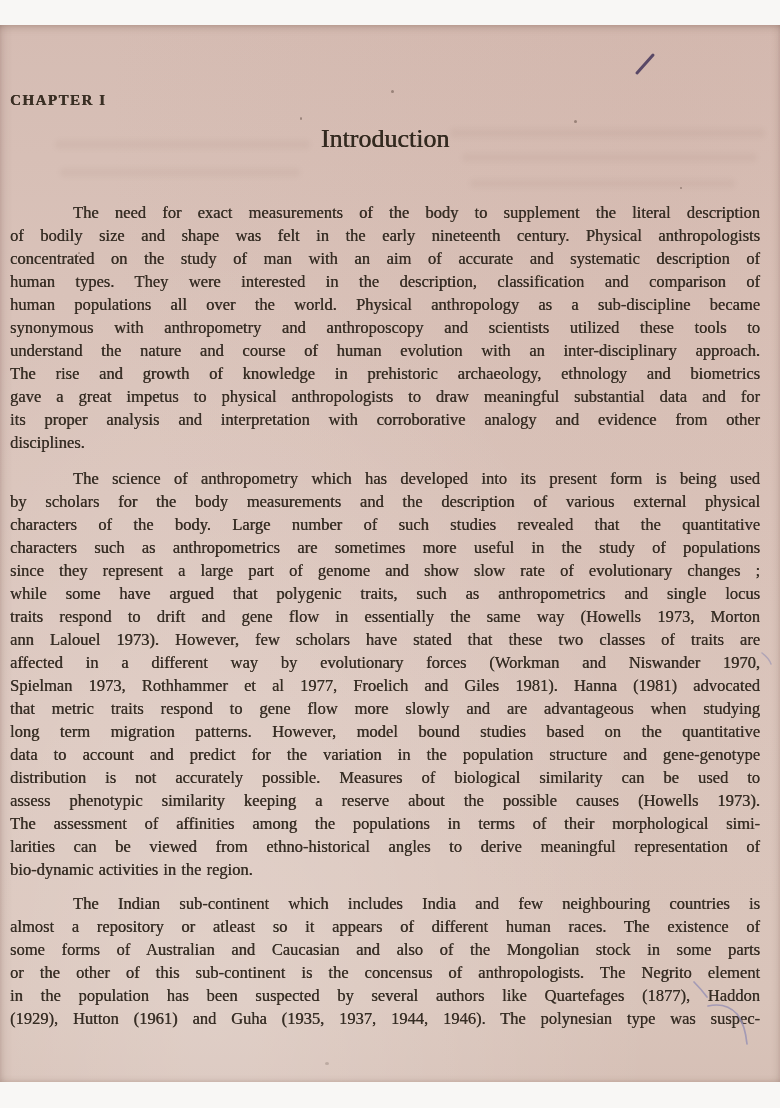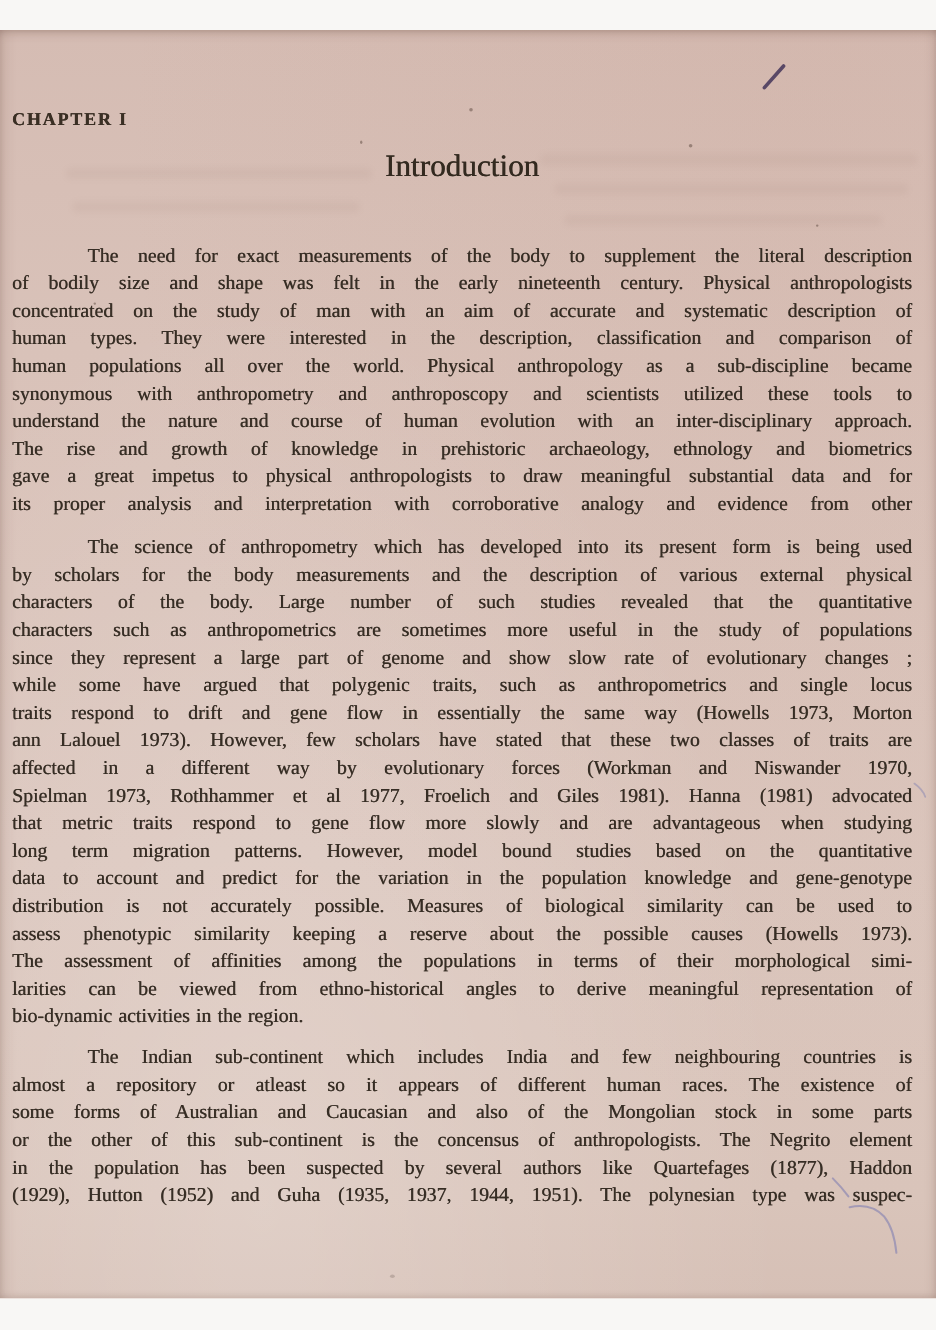--- a/index.html
+++ b/index.html
@@ -89,50 +89,51 @@
     <div class="ln fi">The need for exact measurements of the body to supplement the literal description</div>
     <div class="ln">of bodily size and shape was felt in the early nineteenth century. Physical anthropologists</div>
     <div class="ln">concentrated on the study of man with an aim of accurate and systematic description of</div>
     <div class="ln">human types. They were interested in the description, classification and comparison of</div>
     <div class="ln">human populations all over the world. Physical anthropology as a sub-discipline became</div>
     <div class="ln">synonymous with anthropometry and anthroposcopy and scientists utilized these tools to</div>
     <div class="ln">understand the nature and course of human evolution with an inter-disciplinary approach.</div>
     <div class="ln">The rise and growth of knowledge in prehistoric archaeology, ethnology and biometrics</div>
     <div class="ln">gave a great impetus to physical anthropologists to draw meaningful substantial data and for</div>
     <div class="ln">its proper analysis and interpretation with corroborative analogy and evidence from other</div>
+    <div class="ln ll">disciplines.</div>
   </div>
 
   <div class="para para2">
     <div class="ln fi">The science of anthropometry which has developed into its present form is being used</div>
     <div class="ln">by scholars for the body measurements and the description of various external physical</div>
     <div class="ln">characters of the body. Large number of such studies revealed that the quantitative</div>
     <div class="ln">characters such as anthropometrics are sometimes more useful in the study of populations</div>
     <div class="ln">since they represent a large part of genome and show slow rate of evolutionary changes ;</div>
     <div class="ln">while some have argued that polygenic traits, such as anthropometrics and single locus</div>
     <div class="ln">traits respond to drift and gene flow in essentially the same way (Howells 1973, Morton</div>
     <div class="ln">ann Lalouel 1973). However, few scholars have stated that these two classes of traits are</div>
     <div class="ln">affected in a different way by evolutionary forces (Workman and Niswander 1970,</div>
     <div class="ln">Spielman 1973, Rothhammer et al 1977, Froelich and Giles 1981). Hanna (1981) advocated</div>
     <div class="ln">that metric traits respond to gene flow more slowly and are advantageous when studying</div>
     <div class="ln">long term migration patterns. However, model bound studies based on the quantitative</div>
-    <div class="ln">data to account and predict for the variation in the population knowledge and gene-genotype</div>
+    <div class="ln">data to account and predict for the variation in the population structure and gene-genotype</div>
     <div class="ln">distribution is not accurately possible. Measures of biological similarity can be used to</div>
     <div class="ln">assess phenotypic similarity keeping a reserve about the possible causes (Howells 1973).</div>
     <div class="ln">The assessment of affinities among the populations in terms of their morphological simi-</div>
     <div class="ln">larities can be viewed from ethno-historical angles to derive meaningful representation of</div>
     <div class="ln ll">bio-dynamic activities in the region.</div>
   </div>
 
   <div class="para para3">
     <div class="ln fi">The Indian sub-continent which includes India and few neighbouring countries is</div>
     <div class="ln">almost a repository or atleast so it appears of different human races. The existence of</div>
     <div class="ln">some forms of Australian and Caucasian and also of the Mongolian stock in some parts</div>
     <div class="ln">or the other of this sub-continent is the concensus of anthropologists. The Negrito element</div>
     <div class="ln">in the population has been suspected by several authors like Quartefages (1877), Haddon</div>
-    <div class="ln">(1929), Hutton (1952) and Guha (1935, 1937, 1944, 1951). The polynesian type was suspec-</div>
+    <div class="ln">(1929), Hutton (1961) and Guha (1935, 1937, 1944, 1946). The polynesian type was suspec-</div>
   </div>
 
 </div>
 
 <div class="ghost" style="left:55px;top:140px;width:255px;height:9px;"></div>
 <div class="ghost" style="left:450px;top:128px;width:315px;height:10px;"></div>
 <div class="ghost" style="left:462px;top:153px;width:295px;height:9px;"></div>
 <div class="ghost" style="left:60px;top:168px;width:240px;height:9px;"></div>
 <div class="ghost" style="left:470px;top:179px;width:265px;height:9px;"></div>
 

